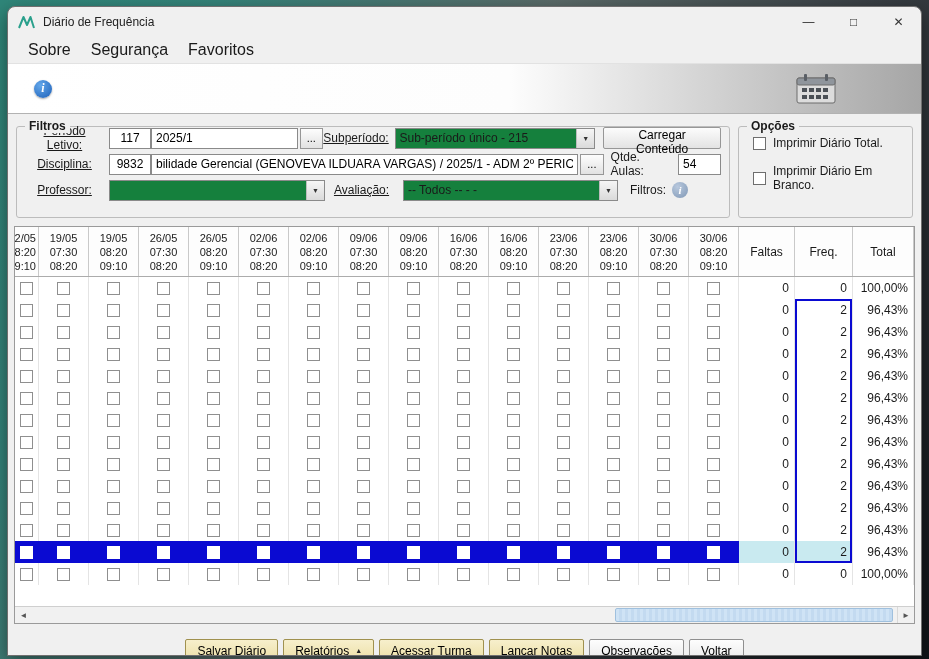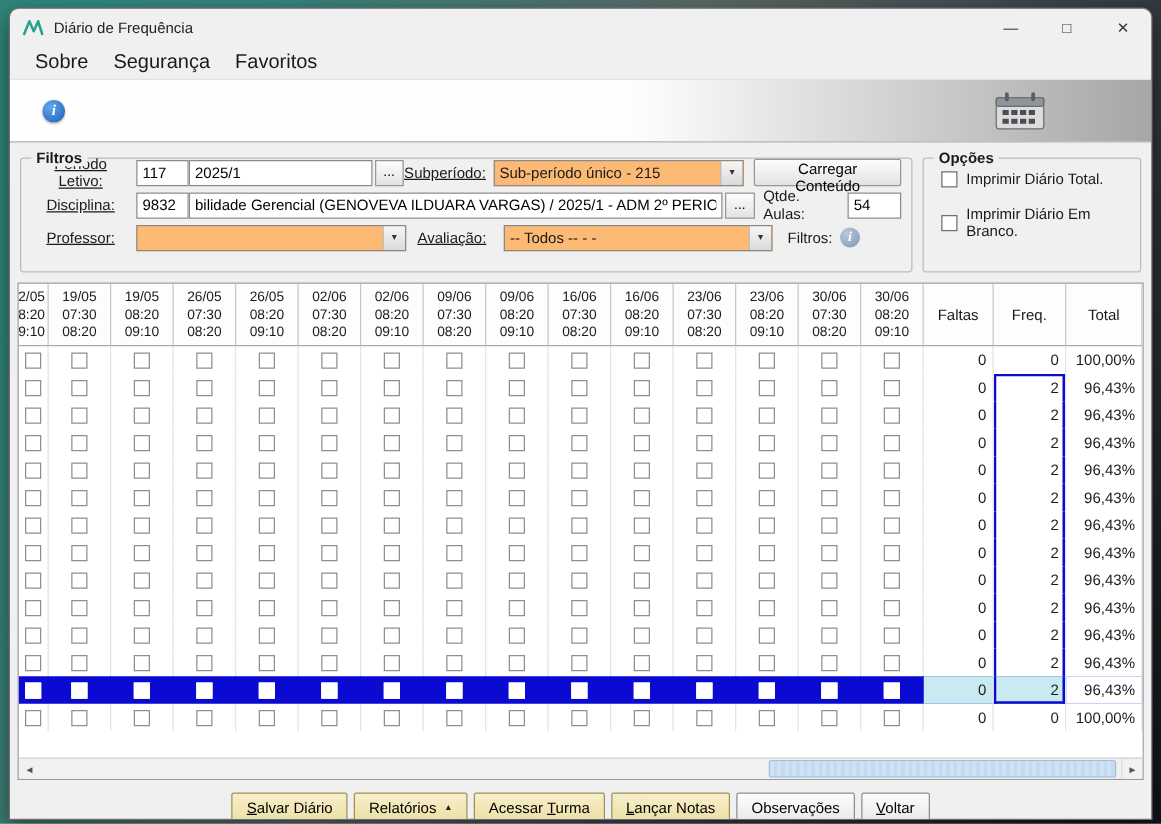--- a/index.html
+++ b/index.html
@@ -36,38 +36,38 @@
   .calendar-icon { position:absolute; right:84px; top:9px; }
   
   .filters-row { display:flex; gap:8px; margin:12px 8px 0; height:92px; flex:0 0 auto; }
   .groupbox { position:relative; border:1px solid #bcbcbc; border-radius:3px; padding:0 8px 6px; }
   .groupbox .legend { position:absolute; top:-8px; left:8px; background:#f0f0f0; padding:0 4px; font-weight:bold; font-size:12px; }
   .gb-filtros { width:714px; flex:0 0 auto; }
   .gb-opcoes { flex:1; }
   .f-row { display:flex; align-items:center; height:22px; margin-bottom:4px; }
   .f-label { width:84px; text-align:center; padding-right:5px; flex:0 0 auto;text-decoration:underline; }
   .tb { height:21px; border:1px solid #8a8a8a; background:#fff; font:12px "Liberation Sans",sans-serif; padding:0 4px; }
-  .tb.num { text-align:left; }
+  .tb.num { text-align:center; }
   .dots-btn { width:24px; height:21px; margin-left:2px; border:1px solid #979797;
     background:linear-gradient(#fdfdfd,#e2e2e2); font-size:11px; text-align:center; line-height:18px; }
-  .combo { height:21px; border:1px solid #8a8a8a; background:#fdba74; display:flex; align-items:center; padding-left:4px; overflow:hidden; }
+  .combo { height:21px; border:1px solid #8a8a8a; background:#15803d; display:flex; align-items:center; padding-left:4px; overflow:hidden; }
   .combo .val { white-space:nowrap; overflow:hidden; flex:1; }
   .combo .arrow { width:18px; height:100%; flex:0 0 auto; margin-left:auto;
     background:linear-gradient(#f6f6f6,#dadada); border-left:1px solid #bdbdbd;
     display:flex; align-items:center; justify-content:center; font-size:7px; color:#333; }
   .btn { height:22px; padding:0 10px; border:1px solid #979797; background:linear-gradient(#fcfcfc,#e3e3e3);
     font:12px "Liberation Sans",sans-serif; border-radius:2px; }
   .legend-info { width:16px; height:16px; border-radius:50%; margin-left:6px;
     background:radial-gradient(circle at 35% 30%, #b9c9de, #7f97b5);
     color:#fff; font:italic bold 11px "Liberation Serif",serif;
     display:flex; align-items:center; justify-content:center; }
   .opt-row { display:flex; align-items:center; gap:7px; margin:9px 0 14px 6px; }
   .chk { width:13px; height:13px; border:1px solid #6e6e6e; background:#fff; flex:0 0 auto; }
   
-  .grid-wrap { margin:8px 6px 0; border:1px solid #9a9a9a; background:#fff;
+  .grid-wrap { margin:8px 6px 5px; border:1px solid #9a9a9a; background:#fff;
     height:398px; flex:0 0 auto; display:flex; flex-direction:column; overflow:hidden; }
   .grid-header { display:grid; grid-template-columns:var(--cols); height:50px; flex:0 0 auto;
     border-bottom:1px solid #ababab; background:#fdfdfd; }
   .h-cell { border-right:1px solid #c9c9c9; display:flex; flex-direction:column;
     align-items:center; justify-content:center; font-size:11px; line-height:14px; overflow:hidden; }
   .h-cell.clip { align-items:flex-end; padding-right:2px; }
   .h-cell.sum { flex-direction:row; font-size:12px; }
   .grid-body { flex:0 0 auto; }
   .g-row { display:grid; grid-template-columns:var(--cols); height:22px; }
   .c-cell { border-right:1px solid #e4e4e4; display:flex; align-items:center; justify-content:center; overflow:hidden; }

